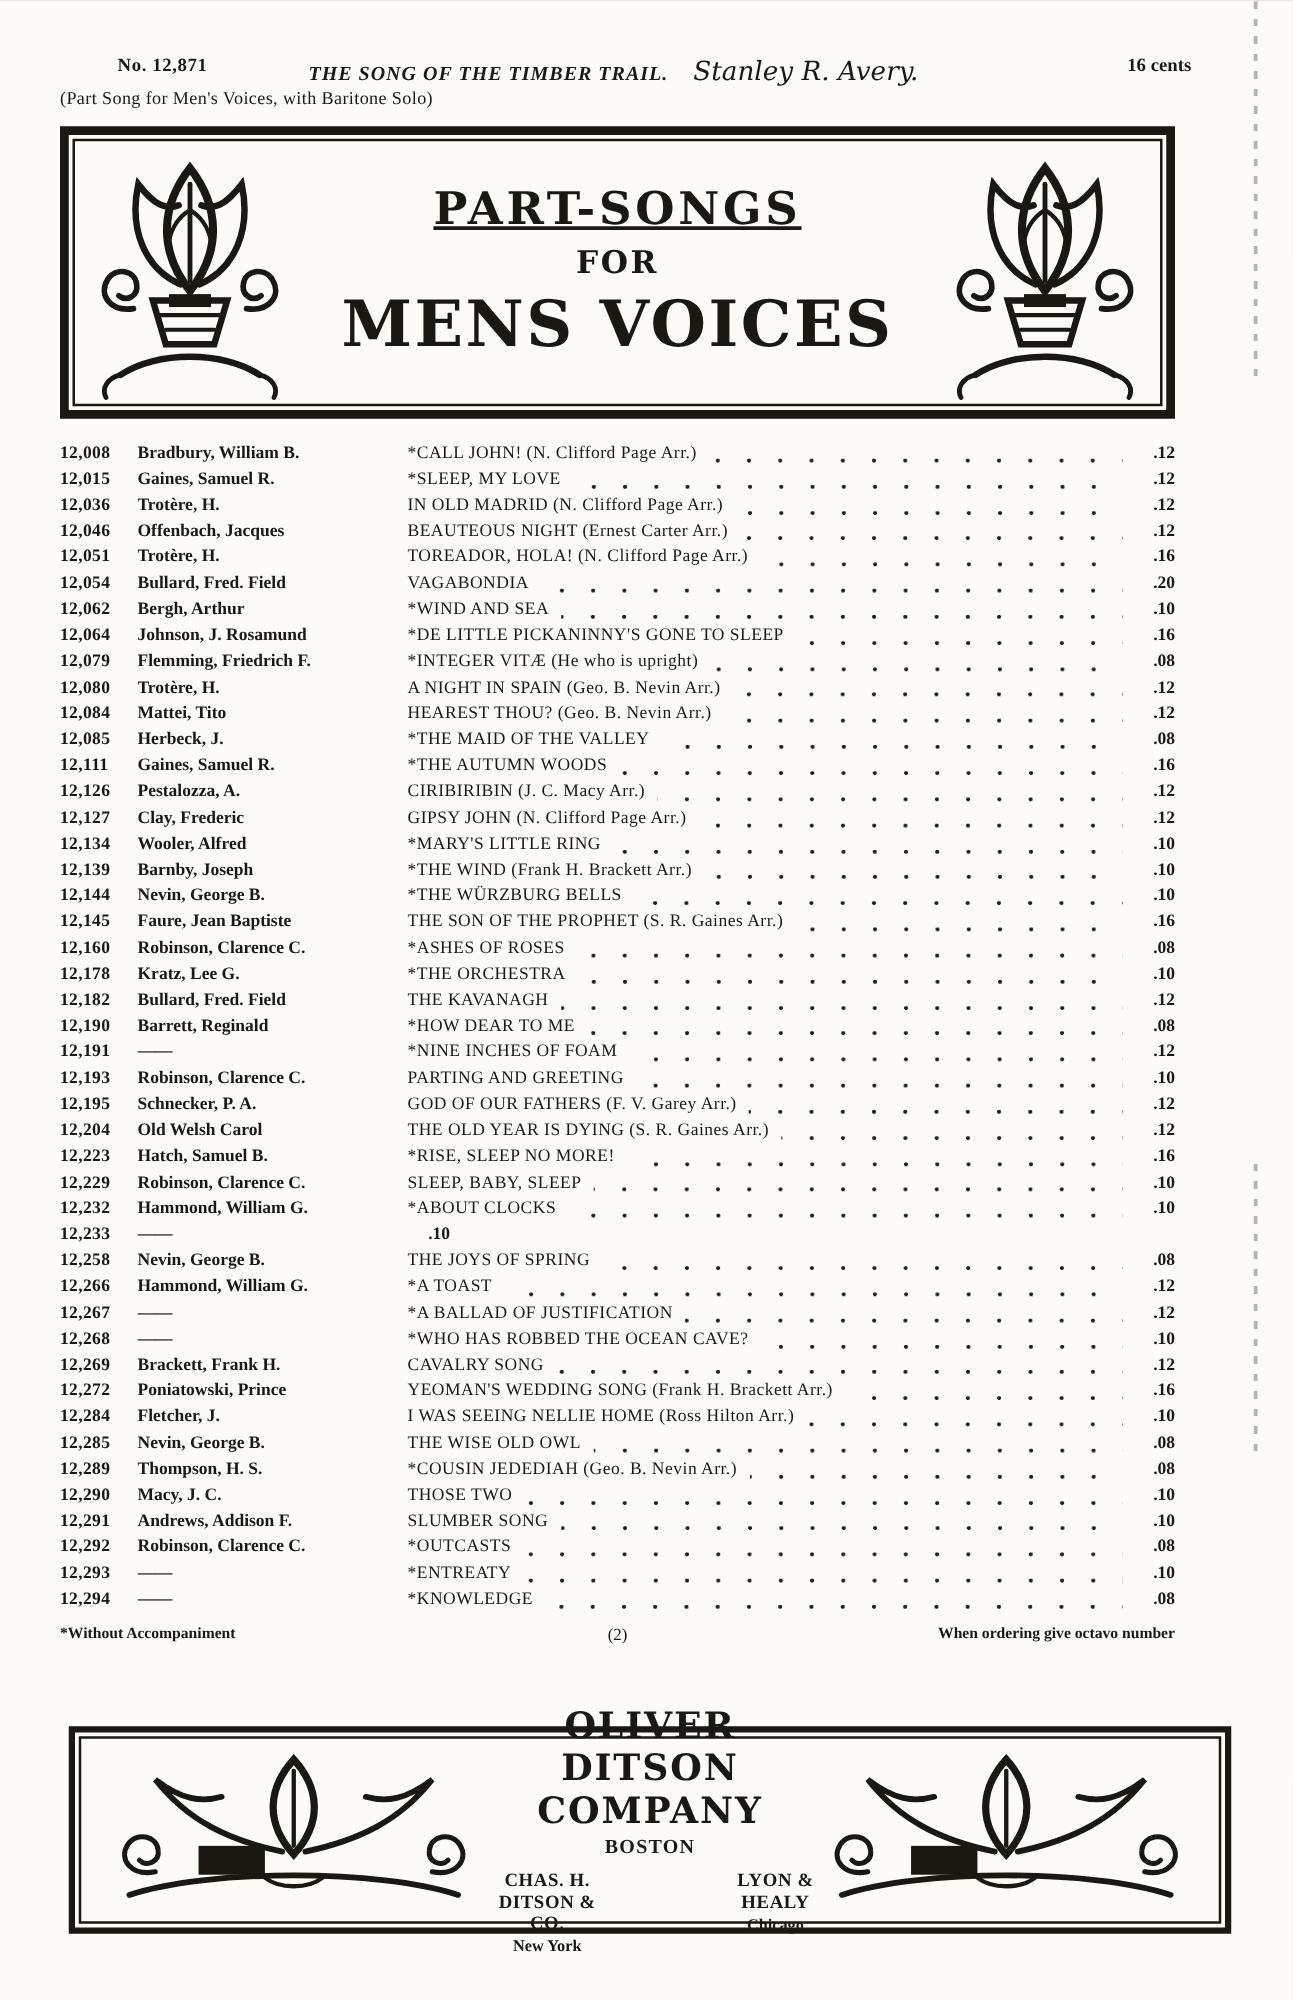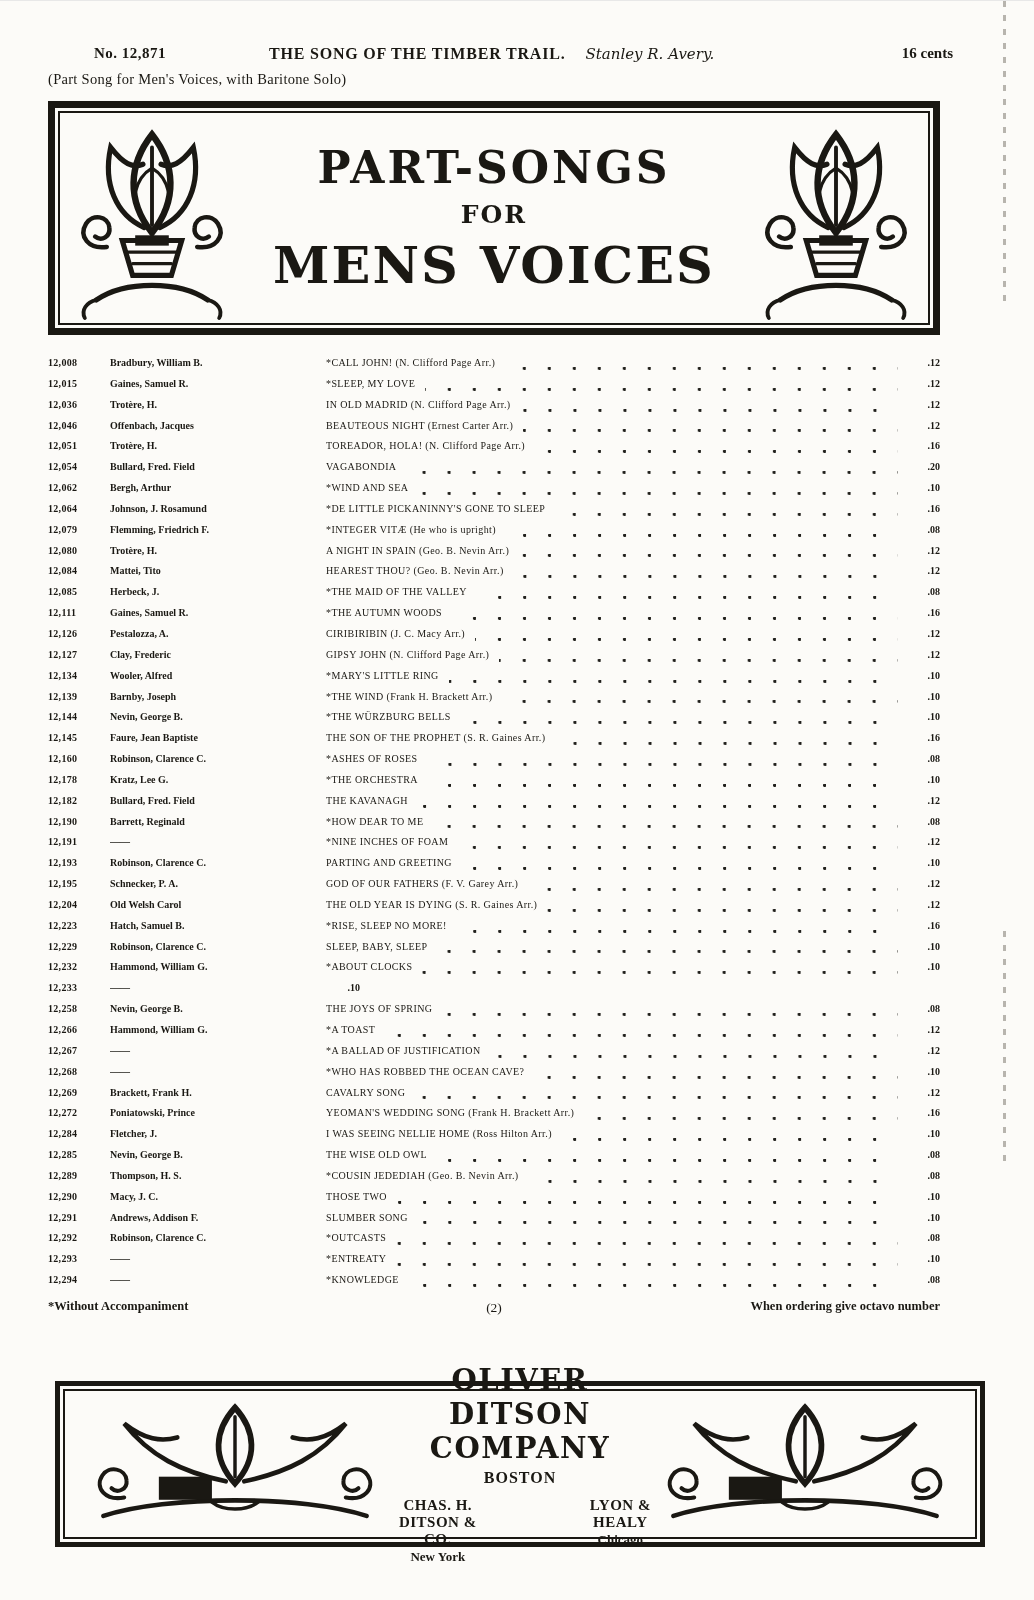--- a/index.html
+++ b/index.html
@@ -7,41 +7,41 @@
   body { background:#e8e8e8; }
   .page {
     position:relative; width:1034px; height:1600px; margin:1px auto;
     background:var(--paper); color:var(--ink);
     font-family:"Liberation Serif", serif; overflow:hidden;
   }
   
   .masthead { position:absolute; top:44px; left:48px; width:905px; height:24px; }
   .mast-no { position:absolute; left:46px; top:0; font-size:15px; font-weight:bold; letter-spacing:.5px; }
   .mast-center { position:absolute; left:50%; transform:translateX(-52%); top:0; white-space:nowrap; }
-  .mast-title { font-size:16px; font-weight:bold; letter-spacing:.8px; }
-  .mast-composer { font-size:15px; font-style:italic; margin-left:16px; font-family:"DejaVu Serif", serif; }
+  .mast-title { font-size:16px; font-weight:bold; letter-spacing:.8px;font-style:italic; }
+  .mast-composer { font-size:21px; font-style:italic; margin-left:16px; font-family:"DejaVu Serif", serif; }
   .mast-price { position:absolute; right:0; top:0; font-size:15px; font-weight:bold; }
   .mast-sub { position:absolute; top:70px; left:48px; width:905px; font-size:14.5px; letter-spacing:.3px; }
   
   .banner {
     position:absolute; top:100px; left:48px; width:892px; height:234px;
     border:7px solid var(--ink); background:var(--paper);
   }
   .banner-inner {
     position:absolute; inset:3px; border:2px solid var(--ink);
     display:flex; align-items:center; justify-content:space-between; padding:6px 8px;
   }
   .banner-text { flex:1; text-align:center; font-family:"DejaVu Serif", serif; }
-  .banner-l1 { font-size:44px; font-weight:bold; letter-spacing:3px; }
+  .banner-l1 { font-size:36px; font-weight:bold; letter-spacing:3px;text-decoration:underline; }
   .banner-l2 { font-size:25px; font-weight:bold; letter-spacing:2px; margin:7px 0 6px; }
   .banner-l3 { font-size:51px; font-weight:bold; letter-spacing:2px; }
   .orn { flex:0 0 auto; }
   
   .catalog { position:absolute; top:352px; left:48px; width:892px; }
-  .crow { display:flex; align-items:flex-end; height:20.85px; line-height:20.85px; font-size:10px; white-space:nowrap; }
+  .crow { display:flex; align-items:flex-end; height:20.85px; line-height:20.85px; font-size:14px; white-space:nowrap; }
   .c-no { width:62px; font-weight:bold; letter-spacing:.3px; flex:0 0 auto; }
   .c-comp { width:216px; font-weight:bold; flex:0 0 auto; overflow:hidden; }
   .c-main { flex:1; display:flex; align-items:baseline; overflow:hidden; }
   .c-title { flex:0 0 auto; letter-spacing:.4px; }
   .leader {
     flex:1; min-width:14px; height:3px; align-self:flex-end; margin:0 8px 4px 10px;
     background-image:radial-gradient(circle at 1.6px 1.4px, #21201c 1.35px, rgba(0,0,0,0) 1.8px);
     background-size:25px 3px; background-repeat:repeat-x; background-position:right bottom;
   }
   .c-price { width:34px; text-align:right; font-weight:bold; flex:0 0 auto; }

